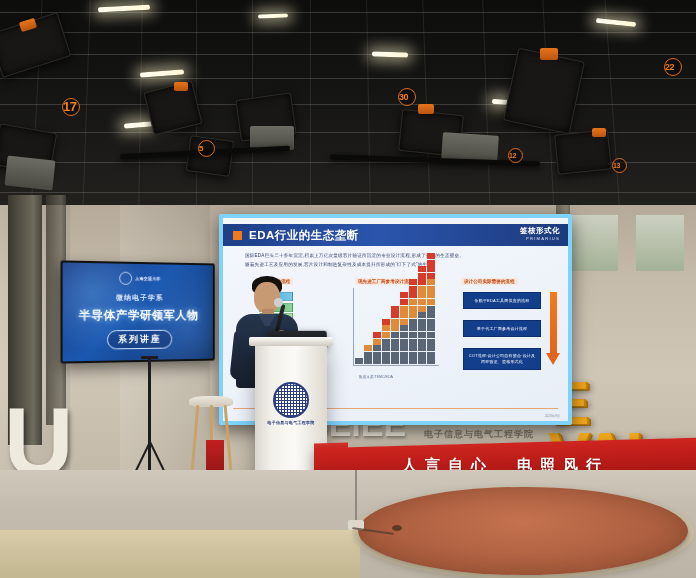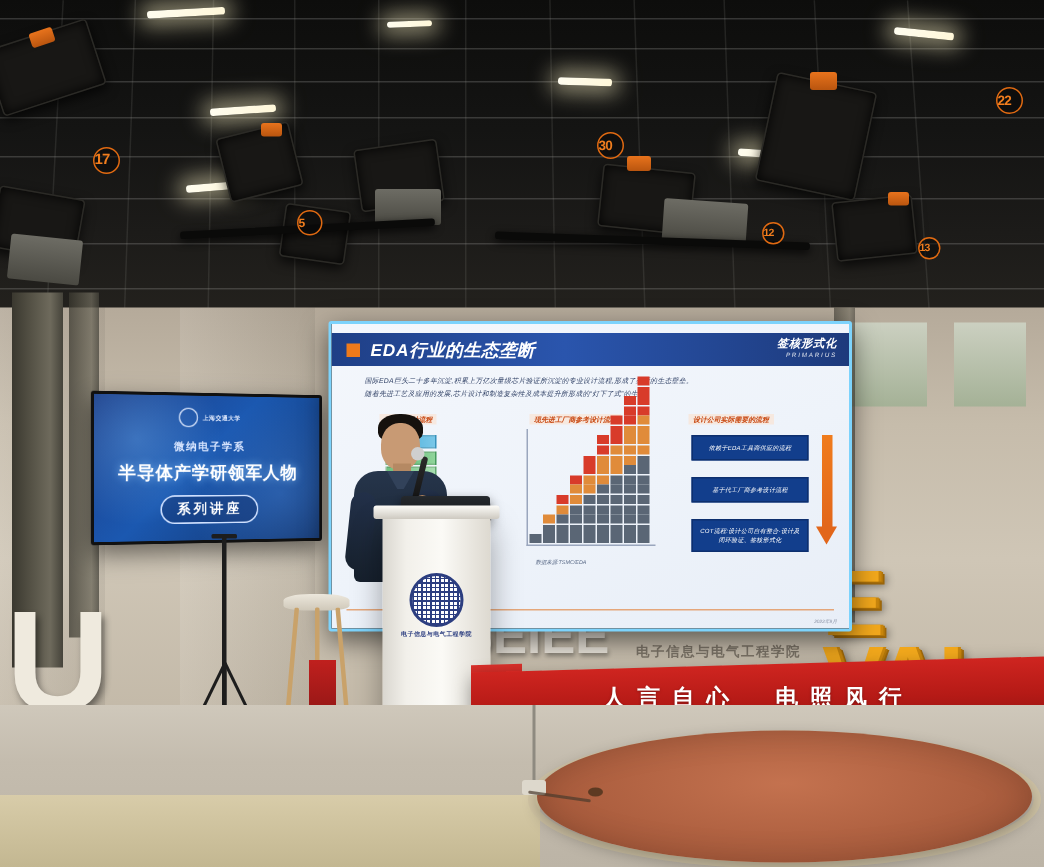--- a/index.html
+++ b/index.html
@@ -95,24 +95,23 @@
     position:absolute;color:#f2a81c;font-weight:bold;line-height:.82;
     letter-spacing:-2px;
     text-shadow:
       2px 0 0 #c9860d, 3px 1px 0 #b2760a, 4px 2px 0 #9c660a,
       5px 3px 6px rgba(0,0,0,.45);
   }
 
   
   .screen-frame{
     position:absolute;left:219px;top:214px;width:345px;height:203px;
-    background:#111;border:2px solid #7dd3fc;border-radius:2px;
+    background:#111;border:4px solid #7dd3fc;border-radius:2px;
     box-shadow:0 6px 18px rgba(0,0,0,.55);
     overflow:hidden;
-    font-style:italic;
   }
   .slide{
     position:absolute;inset:0;background:linear-gradient(160deg,#f4f7fc 0%,#eef3fa 55%,#e8eef7 100%);
   }
   .slide-topbar{
     position:absolute;left:0;top:6px;width:100%;height:22px;
     background:linear-gradient(90deg,#1f3f86 0%,#2a55ad 45%,#1d3a7c 100%);
     display:flex;align-items:center;
   }
   .slide-accent{
@@ -415,21 +414,21 @@
     <div class="lamp-grey" style="left:442px;top:134px;width:56px;height:28px;transform:rotate(4deg);"></div>
 
     <div class="lamp-body" style="left:510px;top:54px;width:66px;height:72px;transform:rotate(12deg);"></div>
     <div class="lamp-orange" style="left:540px;top:48px;width:18px;height:12px;"></div>
     <div class="lamp-body" style="left:556px;top:132px;width:52px;height:38px;transform:rotate(-6deg);"></div>
     <div class="lamp-orange" style="left:592px;top:128px;width:14px;height:9px;"></div>
 
     <div class="truss" style="left:120px;top:150px;width:170px;height:5px;transform:rotate(-3deg);"></div>
     <div class="truss" style="left:330px;top:158px;width:210px;height:5px;transform:rotate(2deg);"></div>
 
-    <div class="num-badge" style="left:62px;top:98px;width:16px;height:16px;line-height:16px;font-size:10px;">17</div>
+    <div class="num-badge" style="left:62px;top:98px;width:16px;height:16px;line-height:16px;font-size:13px;">17</div>
     <div class="num-badge" style="left:198px;top:140px;width:15px;height:15px;line-height:15px;font-size:8px;">5</div>
     <div class="num-badge" style="left:398px;top:88px;width:16px;height:16px;line-height:16px;font-size:9px;">30</div>
     <div class="num-badge" style="left:664px;top:58px;width:16px;height:16px;line-height:16px;font-size:9px;">22</div>
     <div class="num-badge" style="left:508px;top:148px;width:13px;height:13px;line-height:13px;font-size:7px;">12</div>
     <div class="num-badge" style="left:612px;top:158px;width:13px;height:13px;line-height:13px;font-size:7px;">13</div>
   </div>
 
   <div class="wall">
     <div class="wall-panel" style="left:0;top:0;width:70px;height:280px;"></div>
     <div class="wall-panel" style="left:120px;top:0;width:90px;height:280px;"></div>

